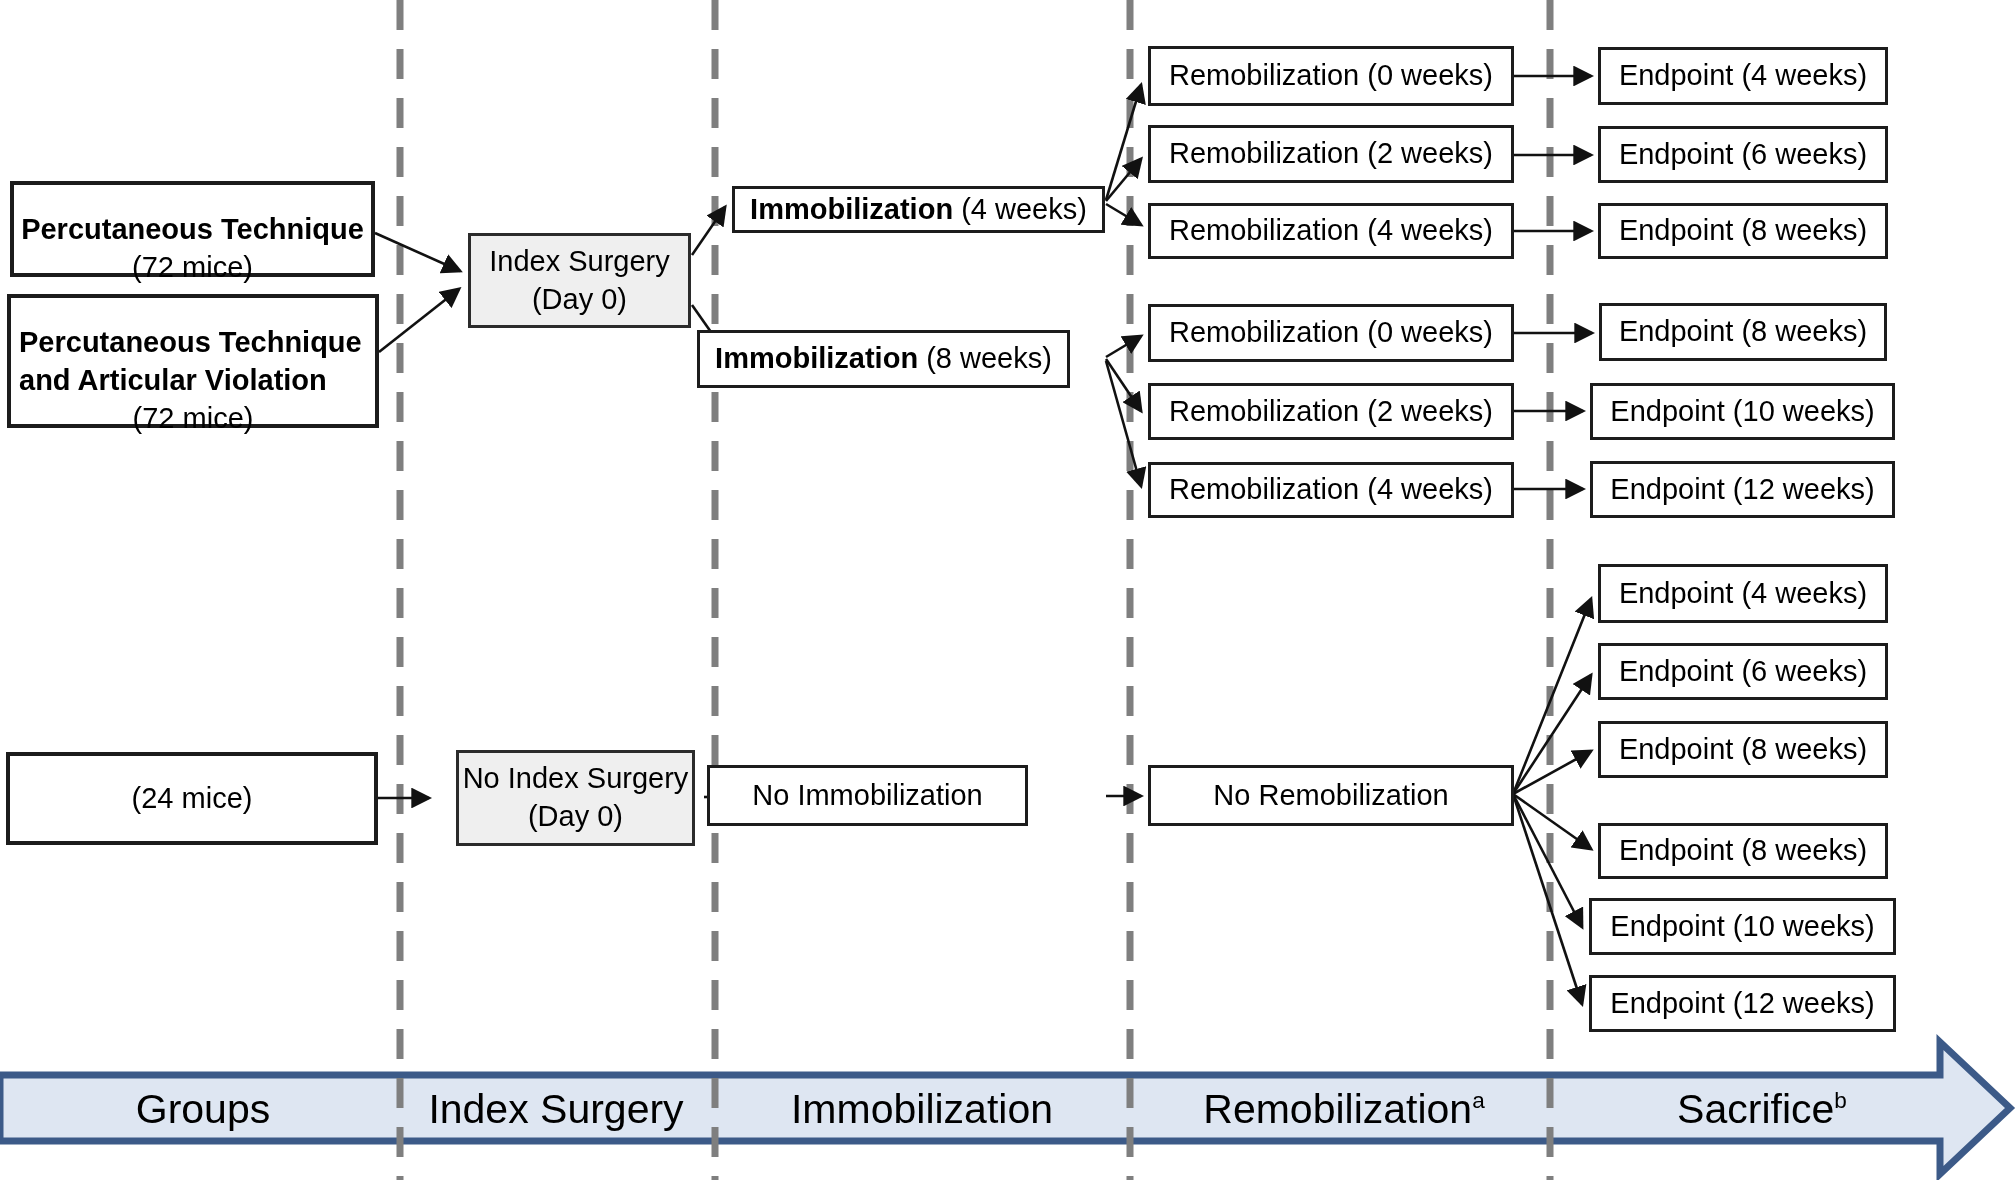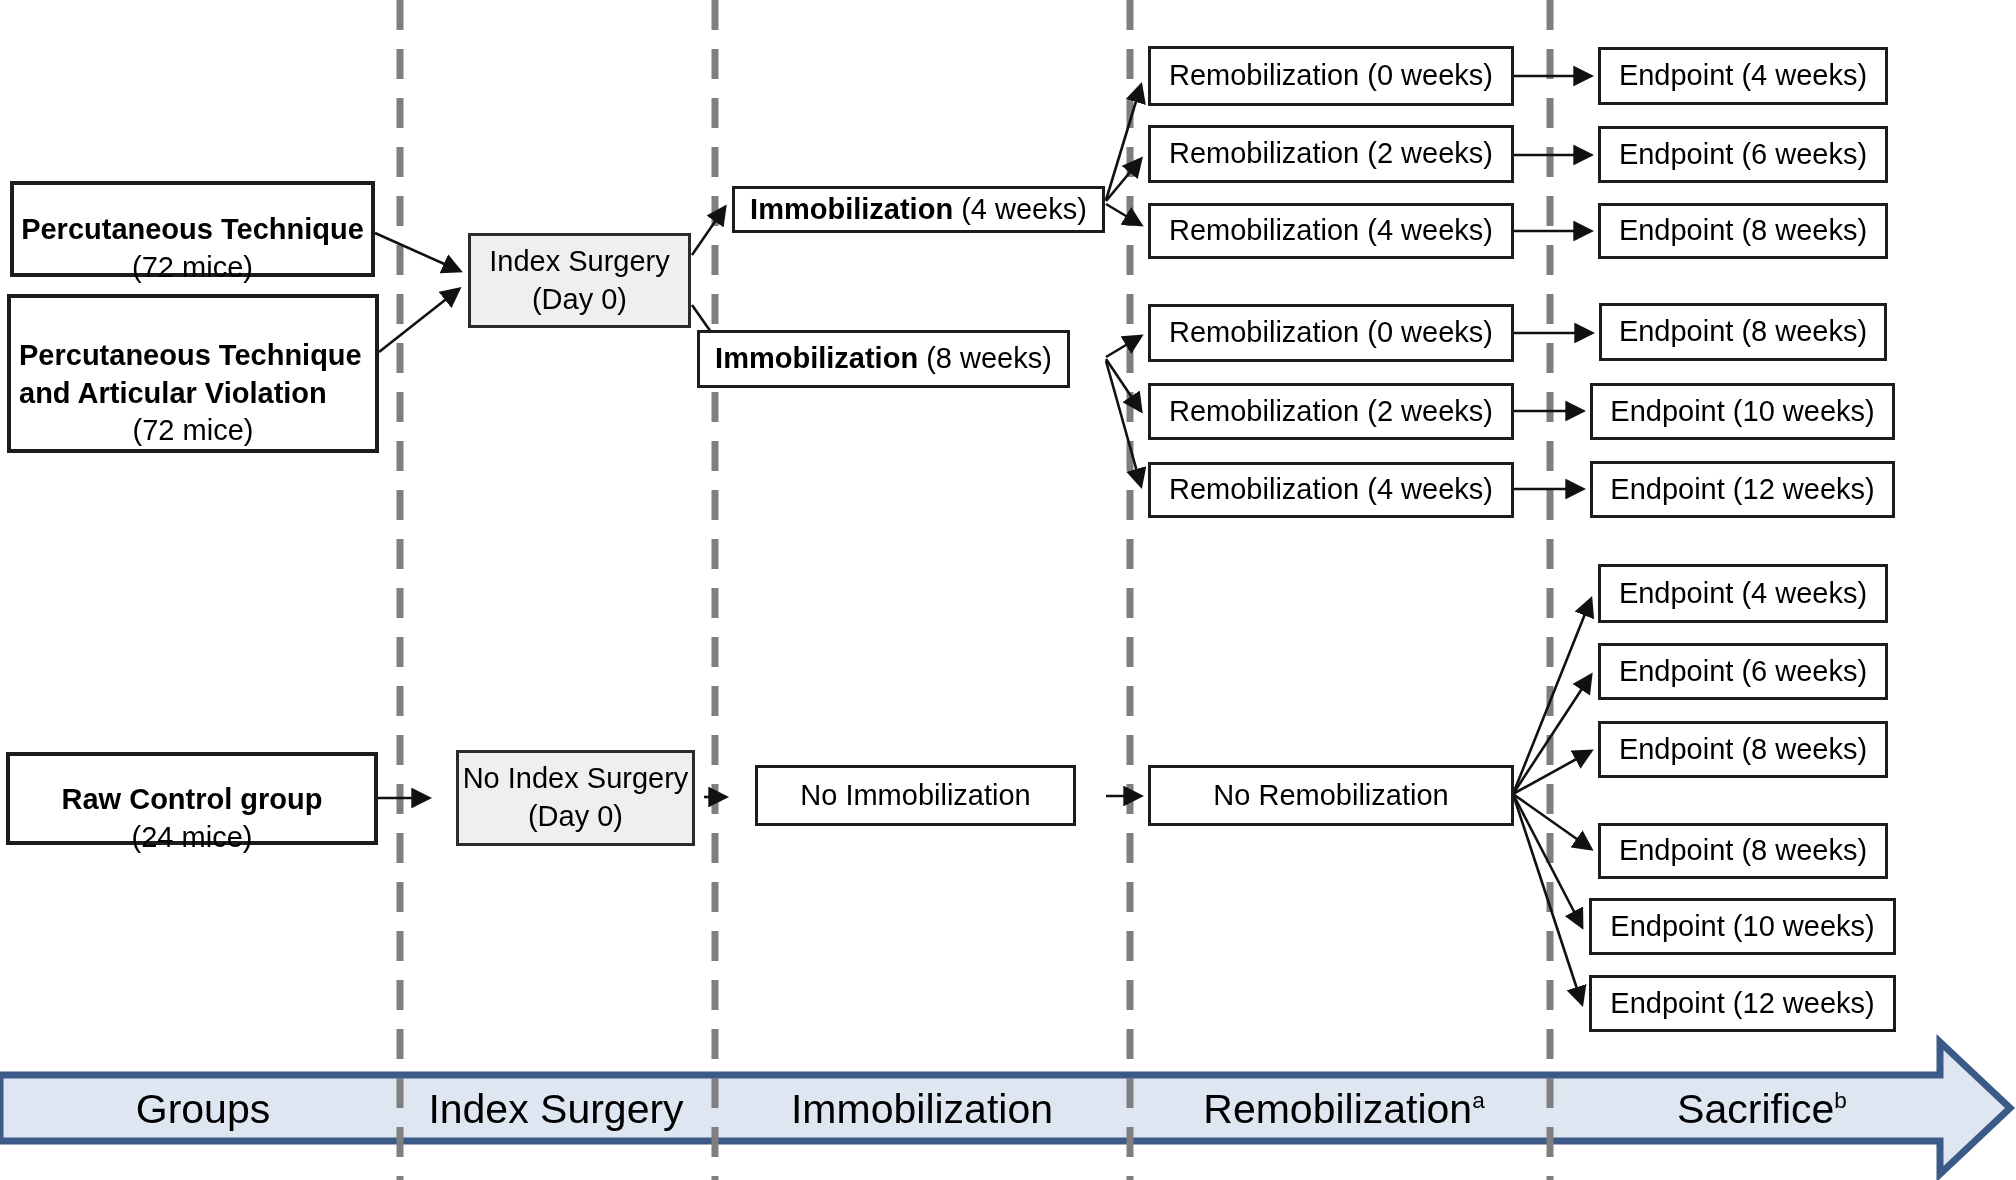--- a/index.html
+++ b/index.html
@@ -89,21 +89,21 @@
     <line class="conn" x1="1513" y1="794" x2="1591" y2="751" marker-end="url(#ah)" stroke="#111111" stroke-width="2.6"></line>
     <line class="conn" x1="1513" y1="794" x2="1591" y2="849" marker-end="url(#ah)" stroke="#111111" stroke-width="2.6"></line>
     <line class="conn" x1="1513" y1="794" x2="1582" y2="927" marker-end="url(#ah)" stroke="#111111" stroke-width="2.6"></line>
     <line class="conn" x1="1513" y1="794" x2="1582" y2="1004" marker-end="url(#ah)" stroke="#111111" stroke-width="2.6"></line>
   </svg>
 
   <div class="node thick wrap" style="left:10px;top:181px;width:365px;height:96px">
     <div class="bold">Percutaneous Technique</div>
     <div>(72 mice)</div>
   </div>
-  <div class="node thick wrap" style="left:7px;top:294px;width:372px;height:159px;padding:13px 8px">
+  <div class="node thick wrap" style="left:7px;top:294px;width:372px;height:134px;padding:13px 8px">
     <div class="bold">Percutaneous Technique and Articular Violation</div>
     <div>(72 mice)</div>
   </div>
 
   <div class="node gray" style="left:468px;top:233px;width:223px;height:95px">
     <div>Index Surgery</div>
     <div>(Day 0)</div>
   </div>
 
   <div class="node" style="left:732px;top:186px;width:373px;height:47px">
@@ -147,28 +147,27 @@
       <div>Endpoint (8 weeks)</div>
     </div>
   <div class="node" style="left:1590px;top:383px;width:305px;height:57px">
       <div>Endpoint (10 weeks)</div>
     </div>
   <div class="node" style="left:1590px;top:461px;width:305px;height:57px">
       <div>Endpoint (12 weeks)</div>
     </div>
 
   <div class="node thick" style="left:6px;top:752px;width:372px;height:93px">
-    <div class="bold">Raw Control group</div>
     <div>(24 mice)</div>
   </div>
   <div class="node gray" style="left:456px;top:750px;width:239px;height:96px">
     <div>No Index Surgery</div>
     <div>(Day 0)</div>
   </div>
-  <div class="node" style="left:755px;top:765px;width:321px;height:61px">
+  <div class="node" style="left:707px;top:765px;width:321px;height:61px">
       <div>No Immobilization</div>
     </div>
   <div class="node" style="left:1148px;top:765px;width:366px;height:61px">
       <div>No Remobilization</div>
     </div>
 
   <div class="node" style="left:1598px;top:564px;width:290px;height:59px">
       <div>Endpoint (4 weeks)</div>
     </div>
   <div class="node" style="left:1598px;top:643px;width:290px;height:57px">

